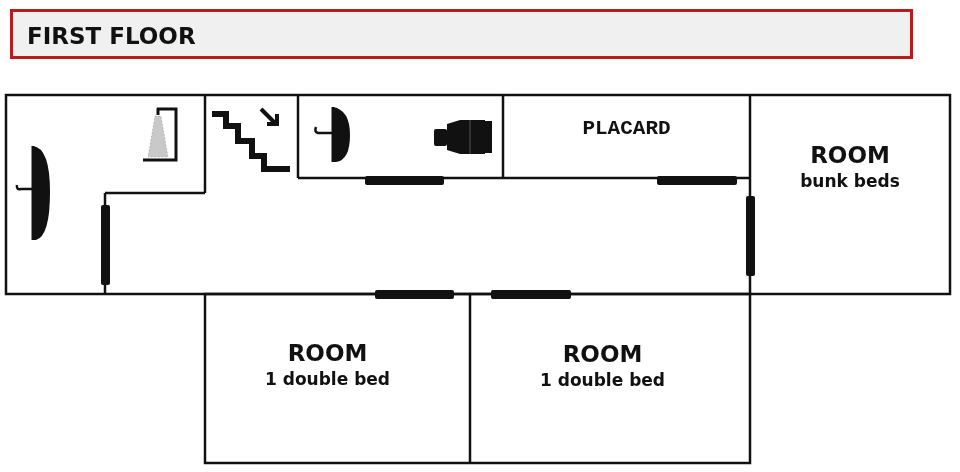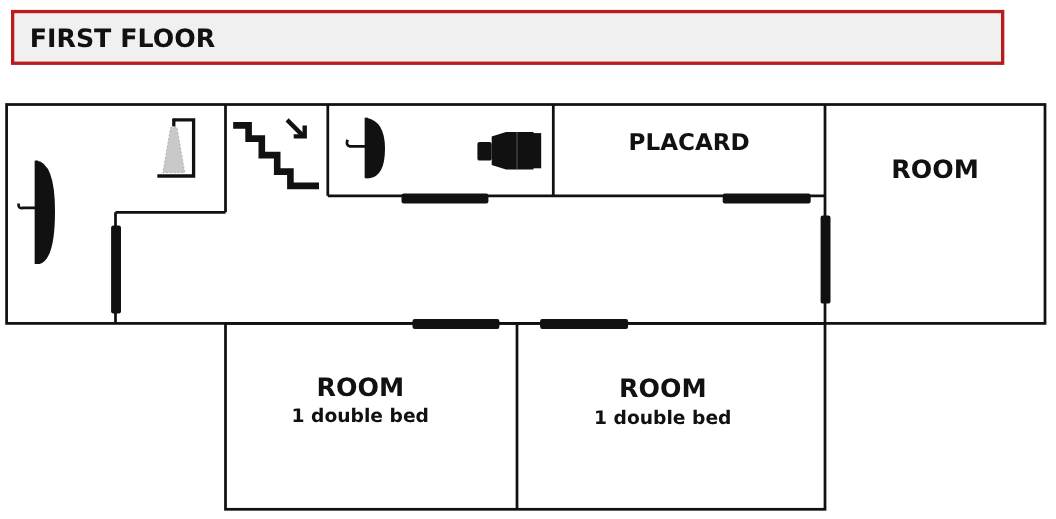--- a/index.html
+++ b/index.html
@@ -73,24 +73,25 @@
   </g>
 
   <g>
     <rect x="434" y="129" width="13" height="17" rx="2" fill="#111"></rect>
     <path d="M447 124 L460 120 L485 120 L485 154 L460 154 L447 150 Z" fill="#111"></path>
     <rect x="482" y="121" width="10" height="32" fill="#111"></rect>
     <line x1="470" y1="120" x2="470" y2="154" stroke="#555" stroke-width="1"></line>
   </g>
 </svg>
 
-<div class="label placard" style="left:503px; top:117px; width:247px;">PLACARD</div>
+<div class="label placard" style="left:503px; top:117px; width:247px;font-family:Liberation Mono, monospace;">PLACARD</div>
 
 <div class="label" style="left:750px; top:141px; width:200px;">
   <div class="room-title">ROOM</div>
+  <div class="room-sub">bunk beds</div>
 </div>
 
 <div class="label" style="left:195px; top:339px; width:265px;">
   <div class="room-title">ROOM</div>
   <div class="room-sub">1 double bed</div>
 </div>
 
 <div class="label" style="left:470px; top:340px; width:265px;">
   <div class="room-title">ROOM</div>
   <div class="room-sub">1 double bed</div>

